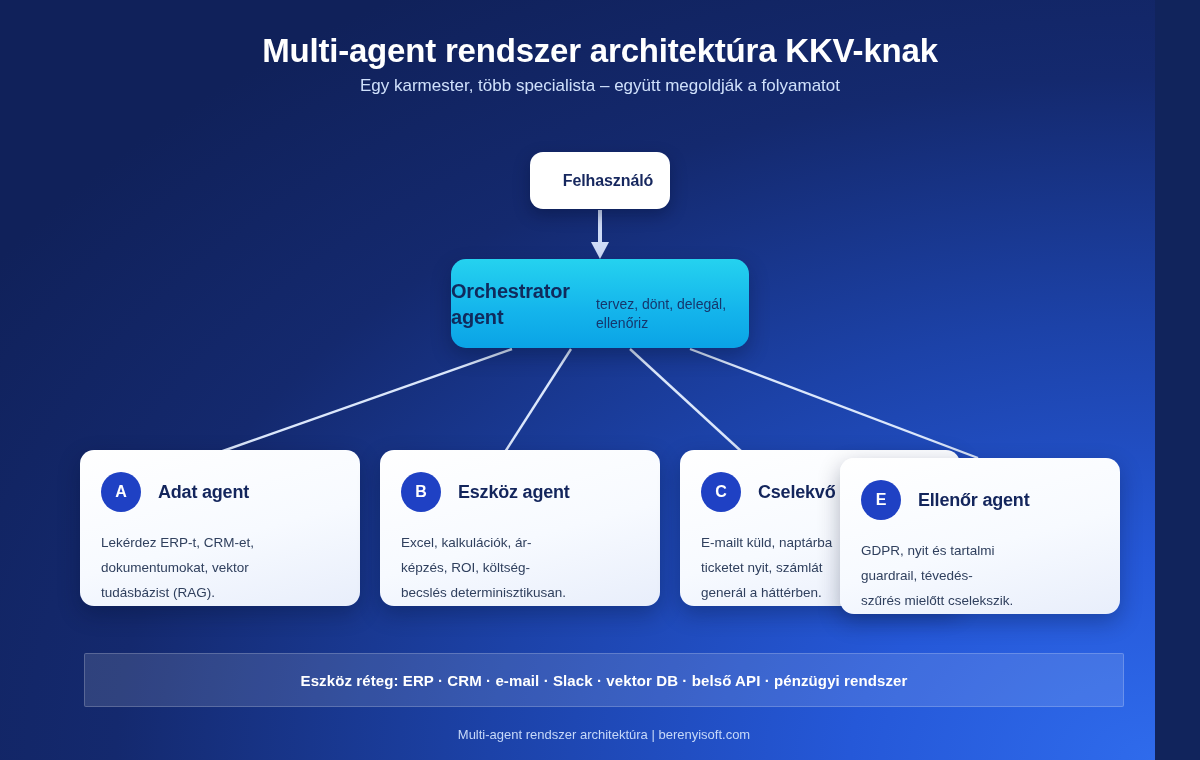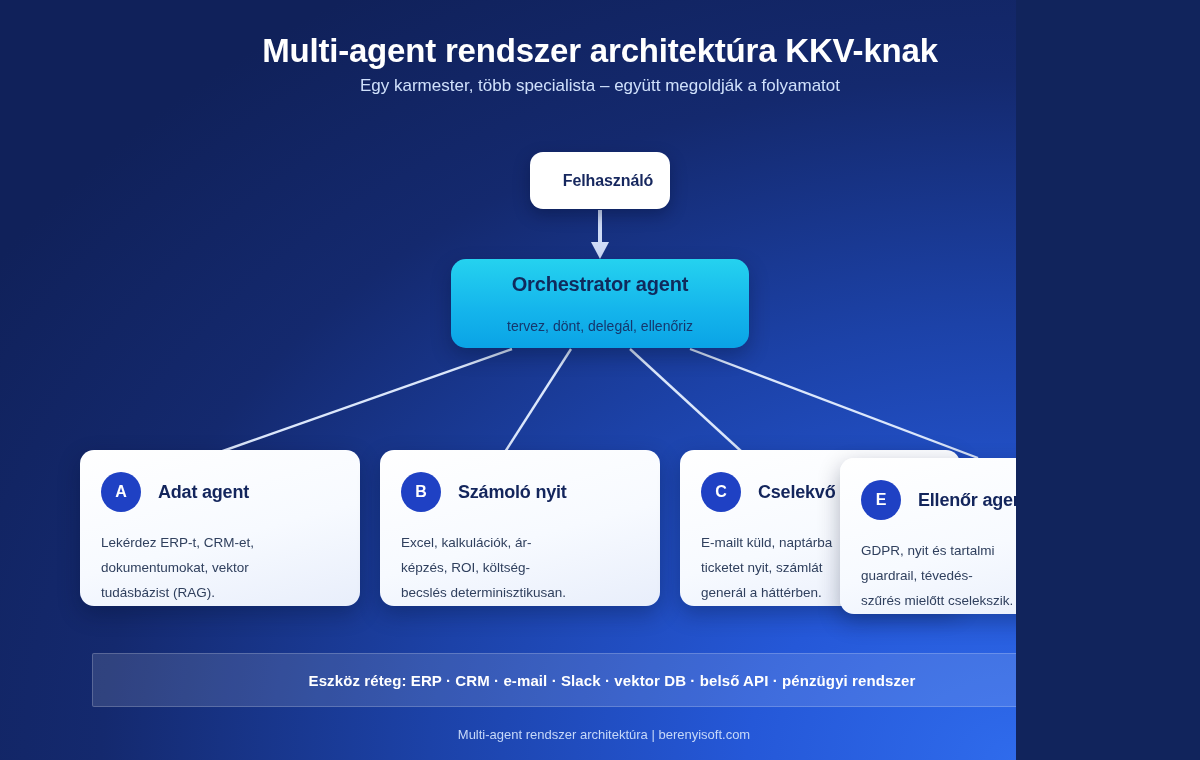--- a/index.html
+++ b/index.html
@@ -13,21 +13,21 @@
 
   body {
     font-family: "Liberation Sans", "DejaVu Sans", sans-serif;
     background: #11245c;
     position: relative;
   }
 
   #stage {
     position: absolute;
     inset: 0;
-    width: 1016px;
+    width: 1155px;
     height: 760px;
     overflow: hidden;
     background:
       radial-gradient(120% 120% at 100% 100%, #2f6bec 0%, #2558d8 22%, #1c42a8 48%, #14296e 75%, #10215a 100%),
       linear-gradient(135deg, #10204f 0%, #16307e 40%, #2357cf 100%);
   }
 
   
   .header {
     position: absolute;
@@ -86,21 +86,21 @@
   
   .orchestrator {
     position: absolute;
     left: 451px;
     top: 259px;
     width: 298px;
     height: 89px;
     border-radius: 15px;
     background: linear-gradient(180deg, #25d2ef 0%, #15b6ec 55%, #0aa3e6 100%);
     display: flex;
-    flex-direction: column;
+    flex-direction: row;
     align-items: center;
     justify-content: center;
     box-shadow: 0 8px 20px rgba(4, 14, 44, 0.32);
   }
   .orchestrator-title {
     font-size: 20px;
     font-weight: bold;
     color: #102a5c;
     letter-spacing: -0.2px;
     line-height: 26px;
@@ -155,21 +155,21 @@
   }
 
   #card-a { left: 80px;  top: 450px; width: 280px; height: 156px; }
   #card-b { left: 380px; top: 450px; width: 280px; height: 156px; }
   #card-c { left: 680px; top: 450px; width: 280px; height: 156px; }
   #card-e { left: 840px; top: 458px; width: 280px; height: 156px; z-index: 5; }
 
   
   .toolbar {
     position: absolute;
-    left: 92px;
+    left: 84px;
     top: 653px;
     width: 1040px;
     height: 54px;
     border-radius: 2px;
     background: rgba(255, 255, 255, 0.12);
     border: 1px solid rgba(255, 255, 255, 0.2);
     display: flex;
     align-items: center;
     justify-content: center;
   }
@@ -229,21 +229,21 @@
       <div class="card-title">Adat agent</div>
     </div>
     <div class="card-desc">Lekérdez ERP-t, CRM-et,
 dokumentumokat, vektor
 tudásbázist (RAG).</div>
   </div>
 
   <div class="card" id="card-b">
     <div class="card-head">
       <div class="badge">B</div>
-      <div class="card-title">Számoló nyit</div>
+      <div class="card-title">Eszköz agent</div>
     </div>
     <div class="card-desc">Excel, kalkulációk, ár-
 képzés, ROI, költség-
 becslés determinisztikusan.</div>
   </div>
 
   <div class="card" id="card-c">
     <div class="card-head">
       <div class="badge">C</div>
       <div class="card-title">Cselekvő agent</div>

